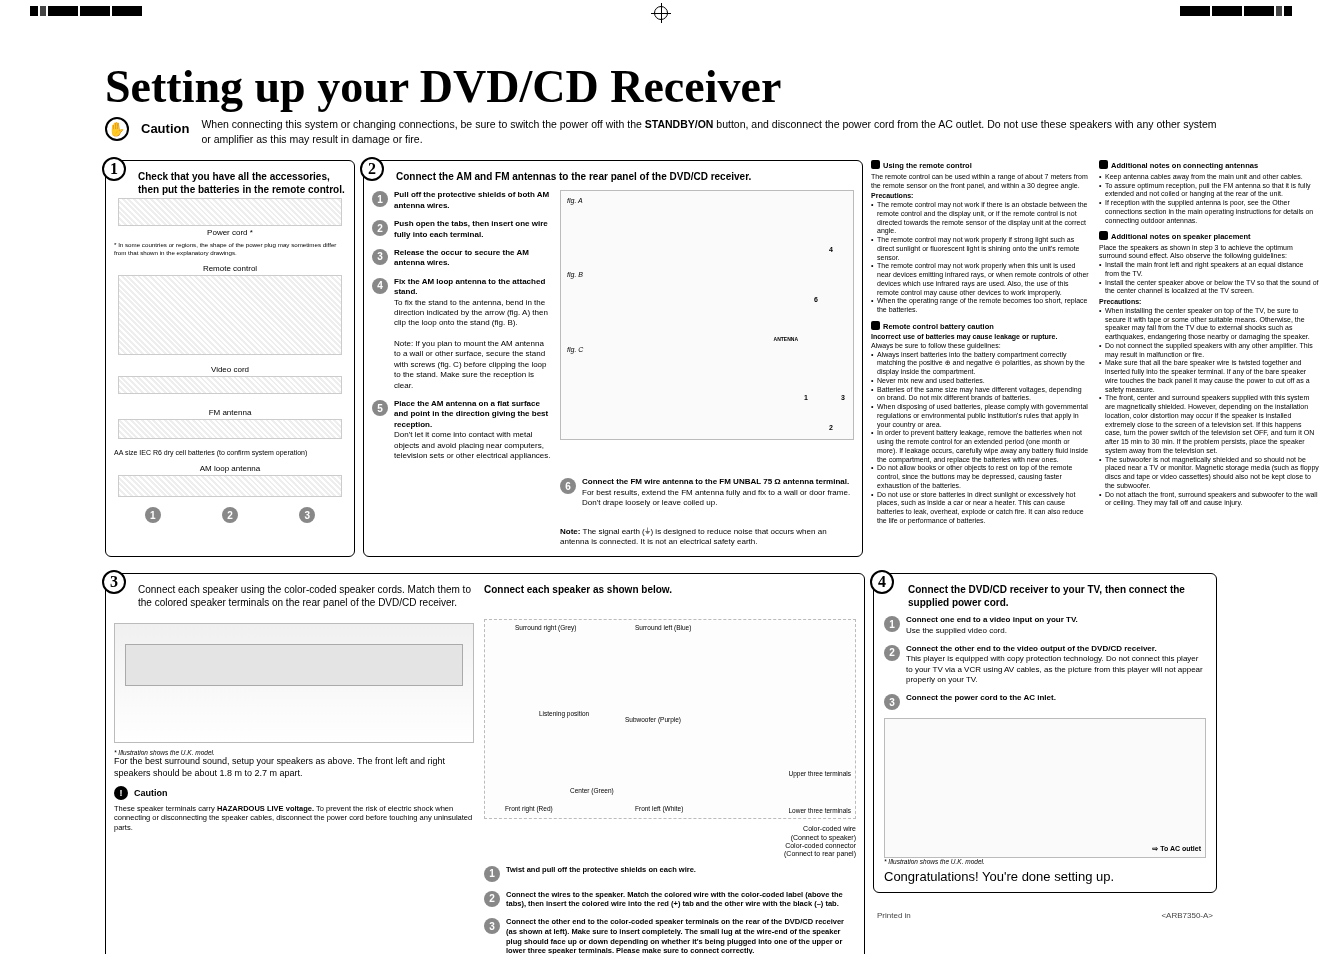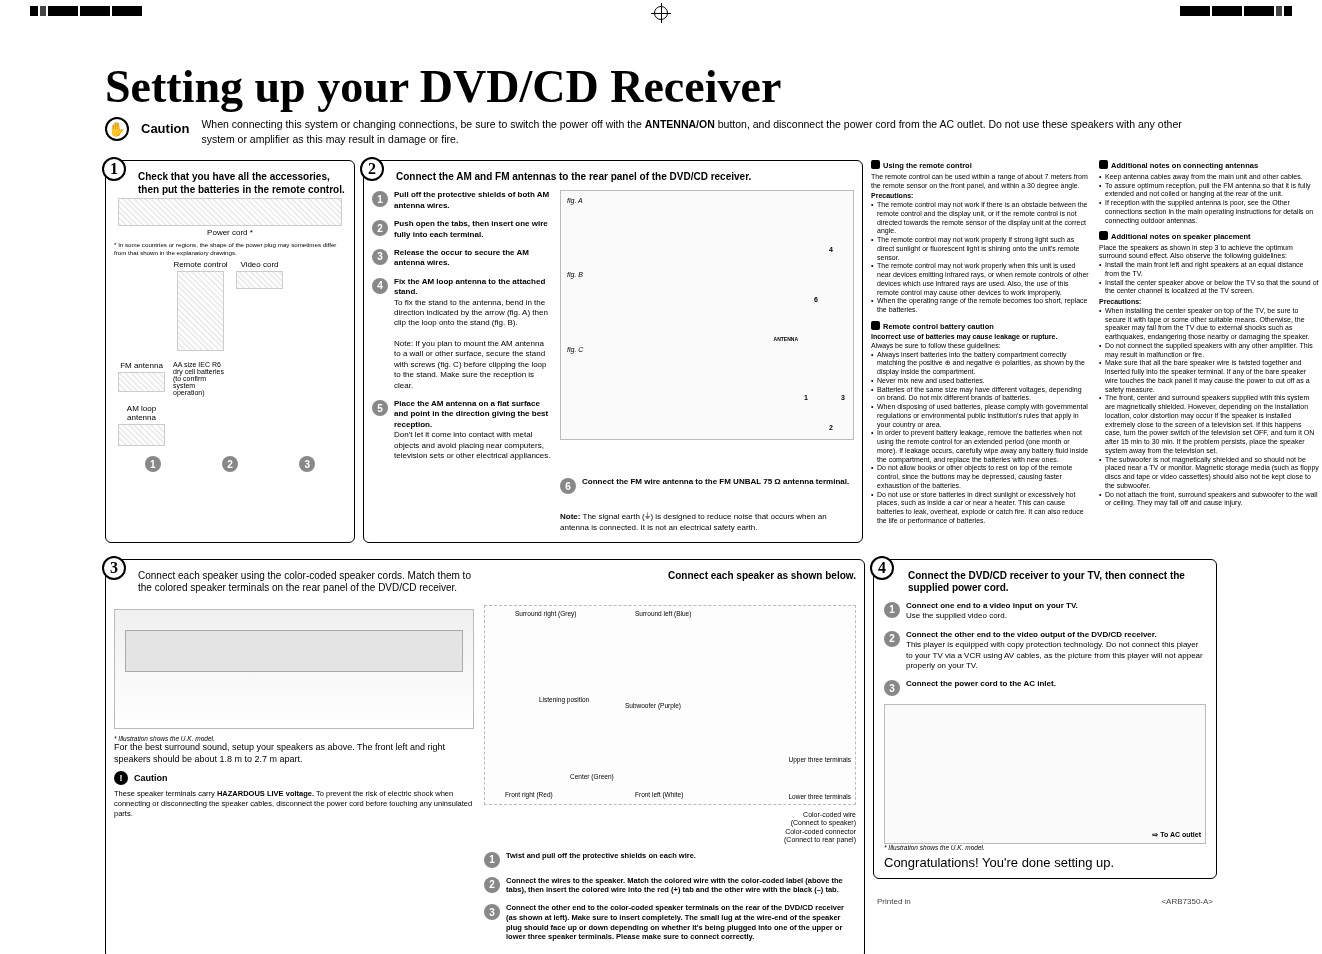--- a/index.html
+++ b/index.html
@@ -230,21 +230,21 @@
     grid-column: 1;
     font-size: 10px;
     font-weight: normal;
     padding-left: 24px;
     line-height: 1.25;
   }
   .box3 .head3r {
     grid-column: 2;
     font-size: 10px;
     font-weight: bold;
-    text-align: right;
+    text-align: left;
   }
   .box3-left {
     grid-column: 1;
     font-size: 8px;
   }
   .panel-illus {
     height: 120px;
     border: 1px solid #bbb;
     background: linear-gradient(#f0f0f0,#fff);
     margin: 4px 0 6px;
@@ -351,37 +351,37 @@
 <div class="reg-center-top"></div>
 
 <div class="page">
 
   <h1 class="title">Setting up your DVD/CD Receiver</h1>
 
   <div class="caution-row">
     <div class="caution-icon">✋</div>
     <div class="caution-label">Caution</div>
     <div class="caution-text">
-      <span>When connecting this system or changing connections, be sure to switch the power off with the </span><span class="b">ANTENNA/ON</span><span> button, and disconnect the power cord from the AC outlet. Do not use these speakers with any other system or amplifier as this may result in damage or fire.</span>
+      <span>When connecting this system or changing connections, be sure to switch the power off with the </span><span class="b">STANDBY/ON</span><span> button, and disconnect the power cord from the AC outlet. Do not use these speakers with any other system or amplifier as this may result in damage or fire.</span>
     </div>
   </div>
 
   <div class="grid">
 
     <div class="box1">
       <div class="bignum">1</div>
       <div class="box-head">Check that you have all the accessories, then put the batteries in the remote control.</div>
 
       <div class="item">
         <div class="illus"></div>
         <div class="label">Power cord *</div>
       </div>
       <div style="font-size:6.2px; line-height:1.2; margin:2px 0 4px;">* In some countries or regions, the shape of the power plug may sometimes differ from that shown in the explanatory drawings.</div>
 
-      <div style="display:grid; grid-template-columns:1fr 1fr 1fr 1fr; gap:4px;">
+      <div style="display:grid; grid-template-columns:1fr; gap:4px;">
         <div></div>
         <div class="item">
           <div class="label">Remote control</div>
           <div class="illus" style="height:80px"></div>
         </div>
         <div class="item">
           <div class="label">Video cord</div>
           <div class="illus" style="height:18px"></div>
         </div>
         <div></div>
@@ -450,20 +450,21 @@
         <span class="sc n3">3</span>
       </div>
 
       <div class="box2-lower">
         <div></div>
         <div class="step6">
           <div class="step">
               <span class="smallnum">6</span>
               <div class="t">
             <span class="first">Connect the FM wire antenna to the FM UNBAL 75 Ω antenna terminal.</span><br>
+            <span>For best results, extend the FM antenna fully and fix to a wall or door frame. Don't drape loosely or leave coiled up.</span>
           </div>
             </div>
           <div class="note8">
             <span class="b">Note:</span><span> The signal earth (⏚) is designed to reduce noise that occurs when an antenna is connected. It is not an electrical safety earth.</span>
           </div>
         </div>
       </div>
     </div>
 
     <div class="rightcol">

